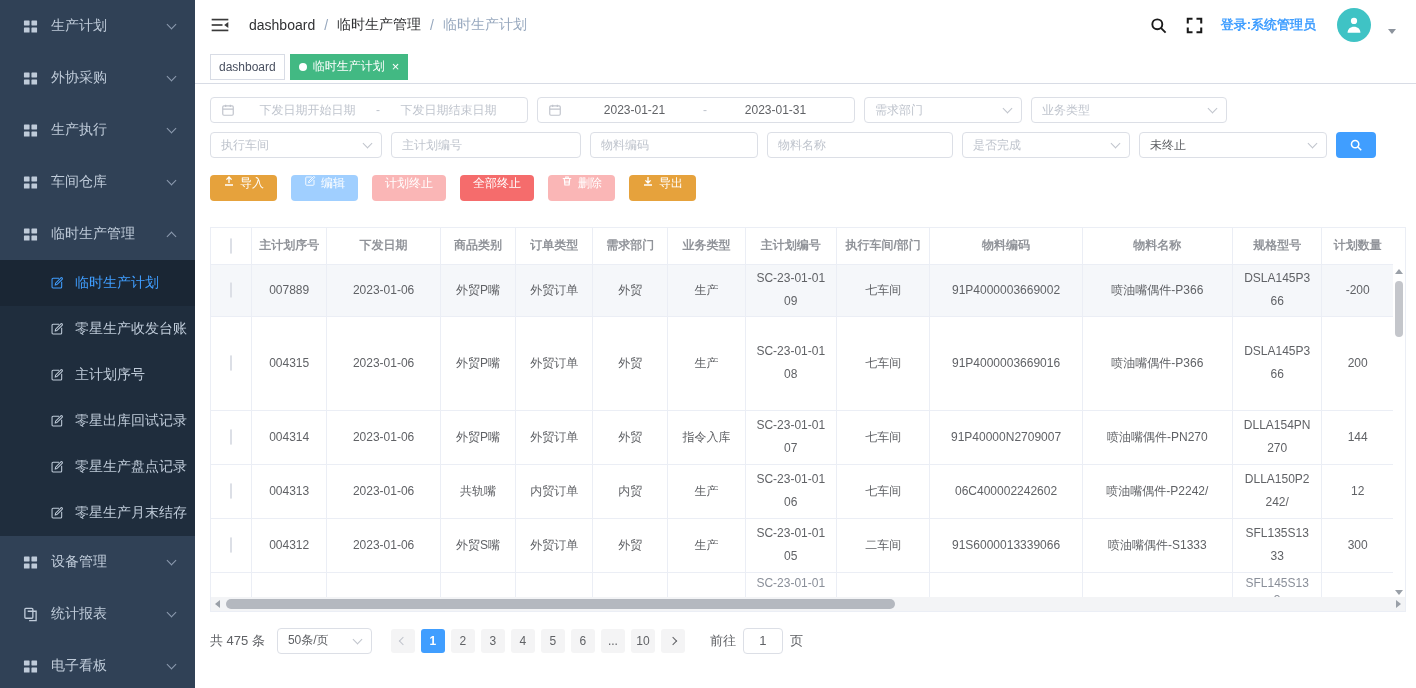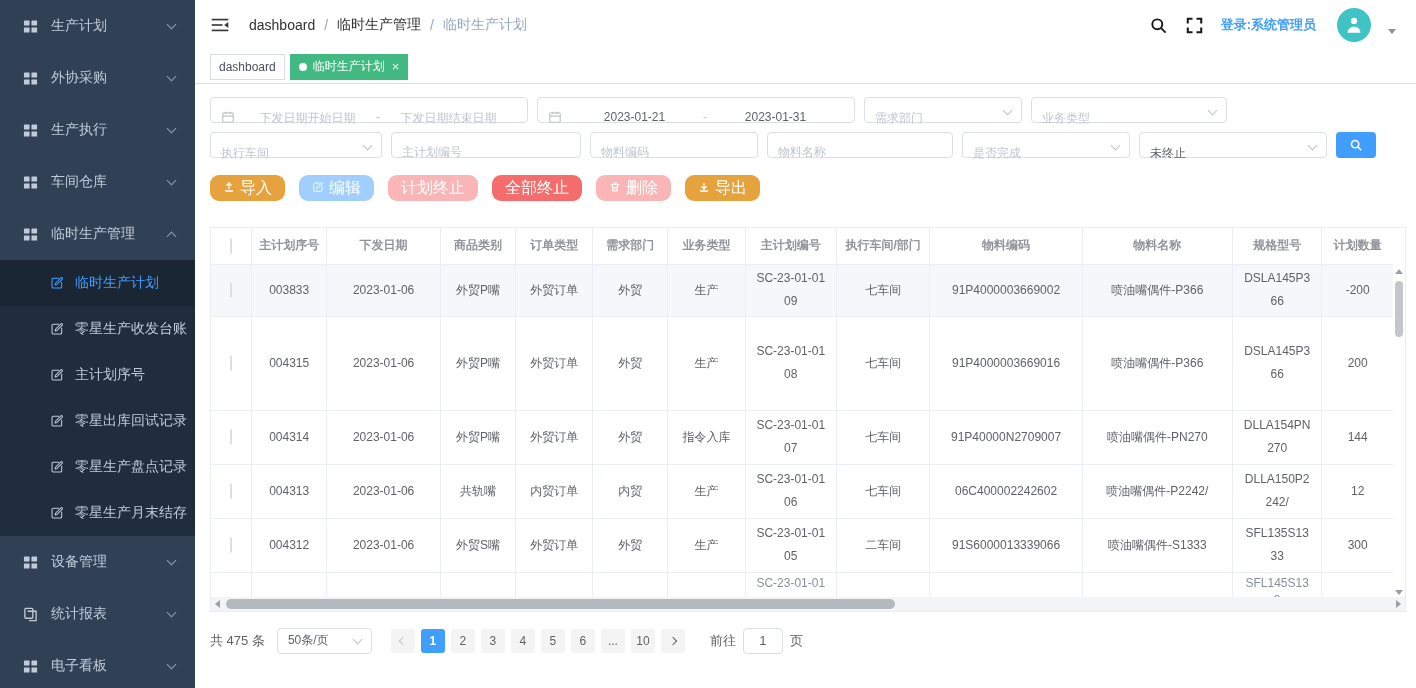--- a/index.html
+++ b/index.html
@@ -39,35 +39,35 @@
   
   .tags{height:34px;border-bottom:1px solid #d8dce5;display:flex;align-items:center;padding-left:15px;gap:5px;background:#fff}
   .tag{height:26px;border:1px solid #d8dce5;background:#fff;color:#495060;font-size:12px;padding:0 8px;display:flex;align-items:center;cursor:pointer}
   .tag.active{background:#42b983;border-color:#42b983;color:#fff}
   .tag .dot{width:8px;height:8px;border-radius:50%;background:#fff;margin-right:6px}
   .tag .close{margin-left:7px;font-size:13px;line-height:1}
 
   
   .content{padding:13px 10px 0 15px;flex:1;display:flex;flex-direction:column}
   .frow{display:flex;gap:9px;margin-bottom:9px}
-  .widget{height:26px;border:1px solid #dcdfe6;border-radius:4px;display:flex;align-items:flex-start;font-size:12px;color:#bfc4cd;padding:12px 10px;background:#fff}
+  .widget{height:26px;border:1px solid #dcdfe6;border-radius:4px;display:flex;align-items:center;font-size:12px;color:#bfc4cd;padding:5px 10px;background:#fff}
   .widget .caret{width:7px;height:7px;border-right:1.4px solid #c0c4cc;border-bottom:1.4px solid #c0c4cc;transform:rotate(45deg);margin-top:-3px}
   .widget.select{justify-content:space-between}
   .widget .val{color:#606266}
   .widget .cal{width:14px;height:14px;color:#c0c4cc;margin-right:4px}
   .widget .cal svg{width:14px;height:14px}
   .drpart{flex:1;text-align:center}
   .widget input{border:none;outline:none;width:100%;font-size:12px;color:#606266;font-family:inherit;background:transparent}
   .widget input::placeholder{color:#bfc4cd}
   .search-btn{width:40px;height:26px;background:#409EFF;border:none;border-radius:4px;display:flex;align-items:center;justify-content:center;cursor:pointer}
   .search-btn svg{width:14px;height:14px;color:#fff}
 
   
   .toolbar{display:flex;gap:14px;margin-top:8px}
-  .btn{height:26px;padding:0 13px;border-radius:9px;font-size:16px;color:#fff;display:flex;align-items:center;gap:5px;border:none;cursor:pointer}
+  .btn{height:26px;padding:0 13px;border-radius:4px;font-size:12px;color:#fff;display:flex;gap:5px;border:none;cursor:pointer}
   .btn svg{width:12px;height:12px}
   .btn.warning{background:#E6A23C}
   .btn.primary-disabled{background:#a0cfff}
   .btn.danger{background:#F56C6C}
   .btn.danger-disabled{background:#fab6b6}
 
   
   .table-wrap{margin-top:26px;position:relative;border:1px solid #ebeef5;background:#fff}
   table{border-collapse:collapse;table-layout:fixed;width:calc(100% - 12px)}
   th,td{border-right:1px solid #ebeef5;border-bottom:1px solid #ebeef5;text-align:center;font-size:12px;overflow:hidden}
@@ -431,21 +431,21 @@
                 <th>执行车间/部门</th>
                 <th>物料编码</th>
                 <th>物料名称</th>
                 <th>规格型号</th>
                 <th>计划数量</th>
               </tr>
             </thead>
           <tbody id="tbody">
               <tr class="striped" style="height: 52px;">
                 <td><span class="cbx"></span></td>
-                <td>003833</td>
+                <td>007889</td>
                 <td>2023-01-06</td>
                 <td>外贸P嘴</td>
                 <td>外贸订单</td>
                 <td>外贸</td>
                 <td>生产</td>
                 <td class="wrapcell">SC-23-01-0109</td>
                 <td>七车间</td>
                 <td>91P4000003669002</td>
                 <td>喷油嘴偶件-P366</td>
                 <td class="wrapcell">DSLA145P366</td>

